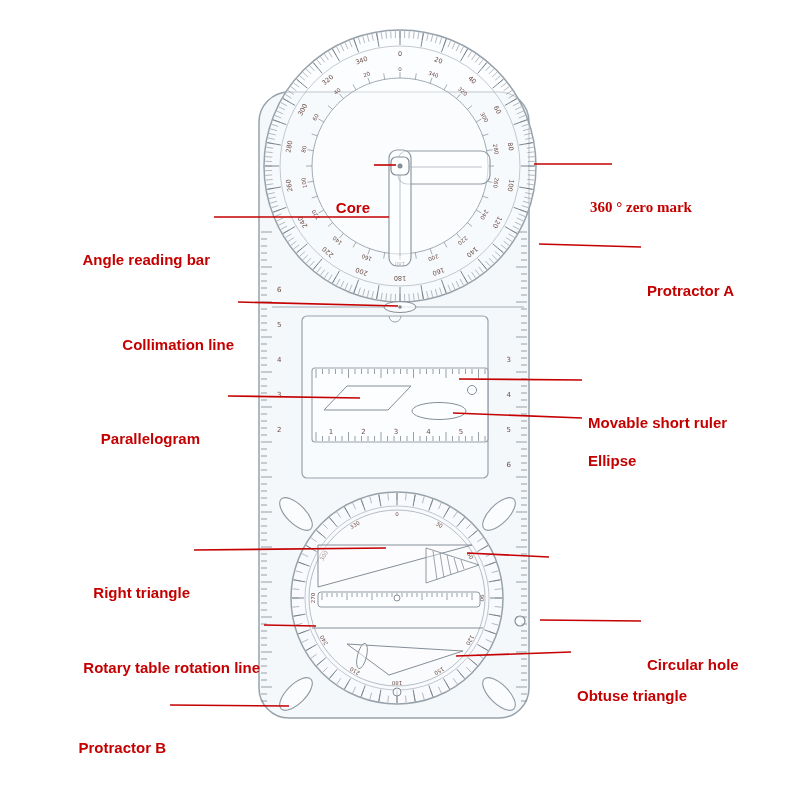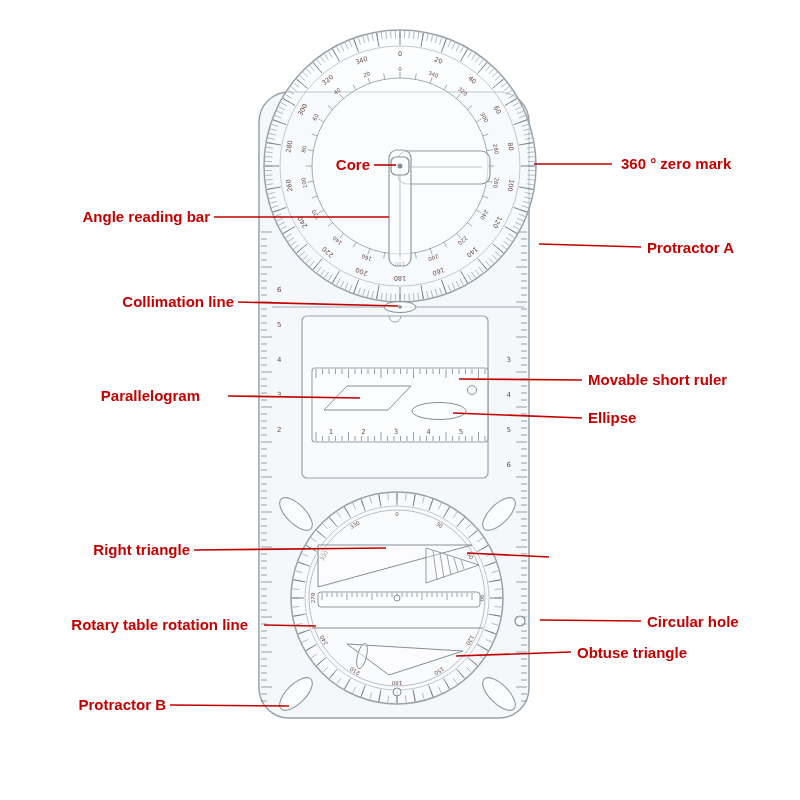--- a/index.html
+++ b/index.html
@@ -6,21 +6,21 @@
   html,body { margin:0; padding:0; background:#ffffff; }
   .stage {
     position:relative; width:800px; height:800px; background:#ffffff;
     overflow:hidden; font-family:"Liberation Sans", sans-serif;
   }
   #tool-svg { position:absolute; left:0; top:0; }
   #tool-svg text { font-family:"DejaVu Sans", sans-serif; }
   .leader { stroke:var(--leader); stroke-width:1.6; }
   .label {
     position:absolute; font-weight:bold; font-size:15px;
-    color:var(--label); white-space:nowrap; line-height:18px;
+    color:var(--label); white-space:nowrap; line-height:18px;margin-top:43px;
   }
 </style>
 </head>
 <body>
 
 <div class="stage">
 
   <svg id="tool-svg" width="800" height="800" viewBox="0 0 800 800">
 
     <g>
@@ -767,26 +767,26 @@
       <line class="leader" x1="194" y1="550" x2="386" y2="548"></line>
       <line class="leader" x1="549" y1="557" x2="467" y2="553"></line>
       <line class="leader" x1="264" y1="625" x2="316" y2="626"></line>
       <line class="leader" x1="641" y1="621" x2="540" y2="620"></line>
       <line class="leader" x1="571" y1="652" x2="456" y2="656"></line>
       <line class="leader" x1="170" y1="705" x2="289" y2="706"></line>
     </g>
   </svg>
 
   <div class="label" style="right:430px; top:156px;">Core</div>
-  <div class="label" style="left:621px; top:155px;">360 ° zero mark</div>
+  <div class="label" style="left:590px; top:155px;font-family:Liberation Serif, serif;">360 ° zero mark</div>
   <div class="label" style="right:590px; top:208px;">Angle reading bar</div>
   <div class="label" style="left:647px; top:239px;">Protractor A</div>
   <div class="label" style="right:566px; top:293px;">Collimation line</div>
   <div class="label" style="left:588px; top:371px;">Movable short ruler</div>
   <div class="label" style="right:600px; top:387px;">Parallelogram</div>
   <div class="label" style="left:588px; top:409px;">Ellipse</div>
   <div class="label" style="right:610px; top:541px;">Right triangle</div>
-  <div class="label" style="right:552px; top:616px;">Rotary table rotation line</div>
+  <div class="label" style="right:540px; top:616px;">Rotary table rotation line</div>
   <div class="label" style="left:647px; top:613px;">Circular hole</div>
   <div class="label" style="left:577px; top:644px;">Obtuse triangle</div>
   <div class="label" style="right:634px; top:696px;">Protractor B</div>
 
 </div>
 
 </body></html>

